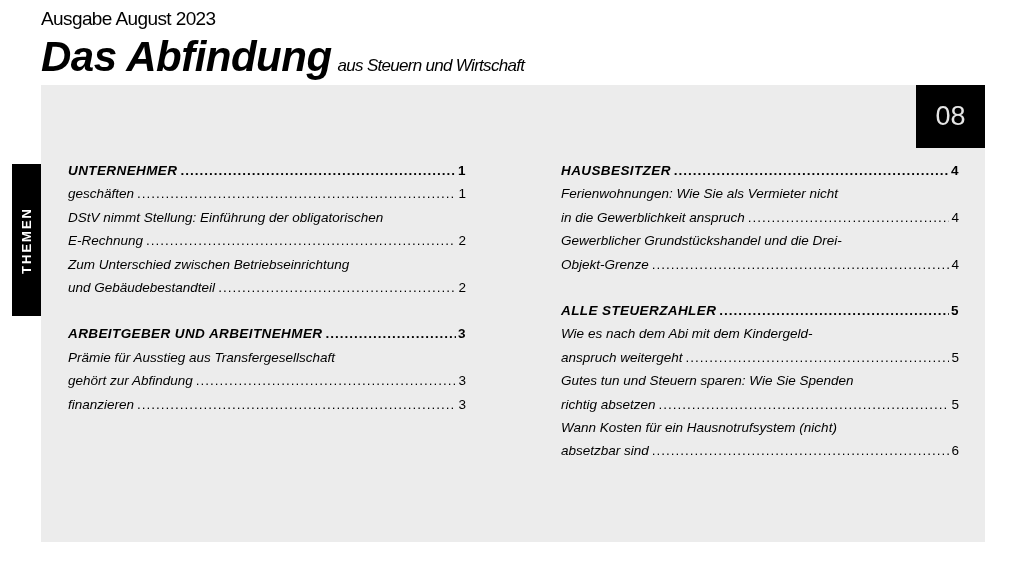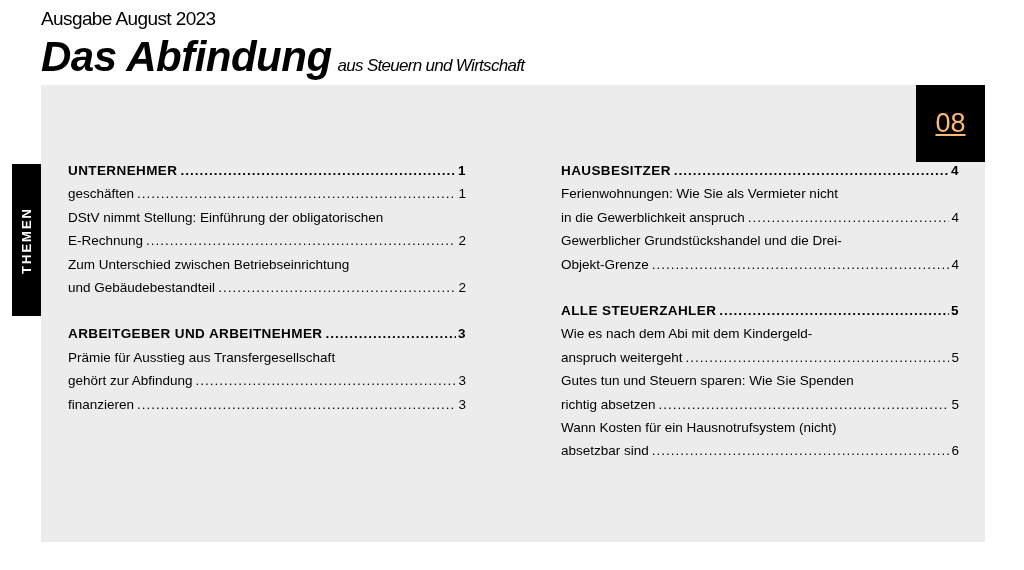--- a/index.html
+++ b/index.html
@@ -50,28 +50,27 @@
       top: 85px;
       width: 944px;
       height: 457px;
       background: #ececec;
     }
     .page-number {
       position: absolute;
       left: 916px;
       top: 85px;
       width: 69px;
-      height: 77px;
+      height: 63px;
       background: #000;
-      color: #fdba74;
+      color: #e5e5e5;
       display: flex;
       align-items: center;
       justify-content: center;
       font-size: 27px;
-      text-decoration: underline;
     }
     .side-tab {
       position: absolute;
       left: 12px;
       top: 164px;
       width: 29px;
       height: 152px;
       background: #000;
       display: flex;
       align-items: center;
@@ -98,21 +97,21 @@
       display: flex;
       align-items: baseline;
       font-size: 13.5px;
       line-height: 23.4px;
       white-space: nowrap;
     }
     .line.head {
       font-weight: bold;
       letter-spacing: 0.4px;
     }
-    .line .txt { flex: 0 0 auto; }
+    .line .txt { flex: 0 0 auto; font-style: italic; }
     .line .dots {
       flex: 1 1 auto;
       overflow: hidden;
       margin: 0 2px 0 3px;
       letter-spacing: 1px;
     }
     .line .dots::before {
       content: "..................................................................................................................................................................................................";
     }
     .line .pg { flex: 0 0 auto; text-align: right; }

